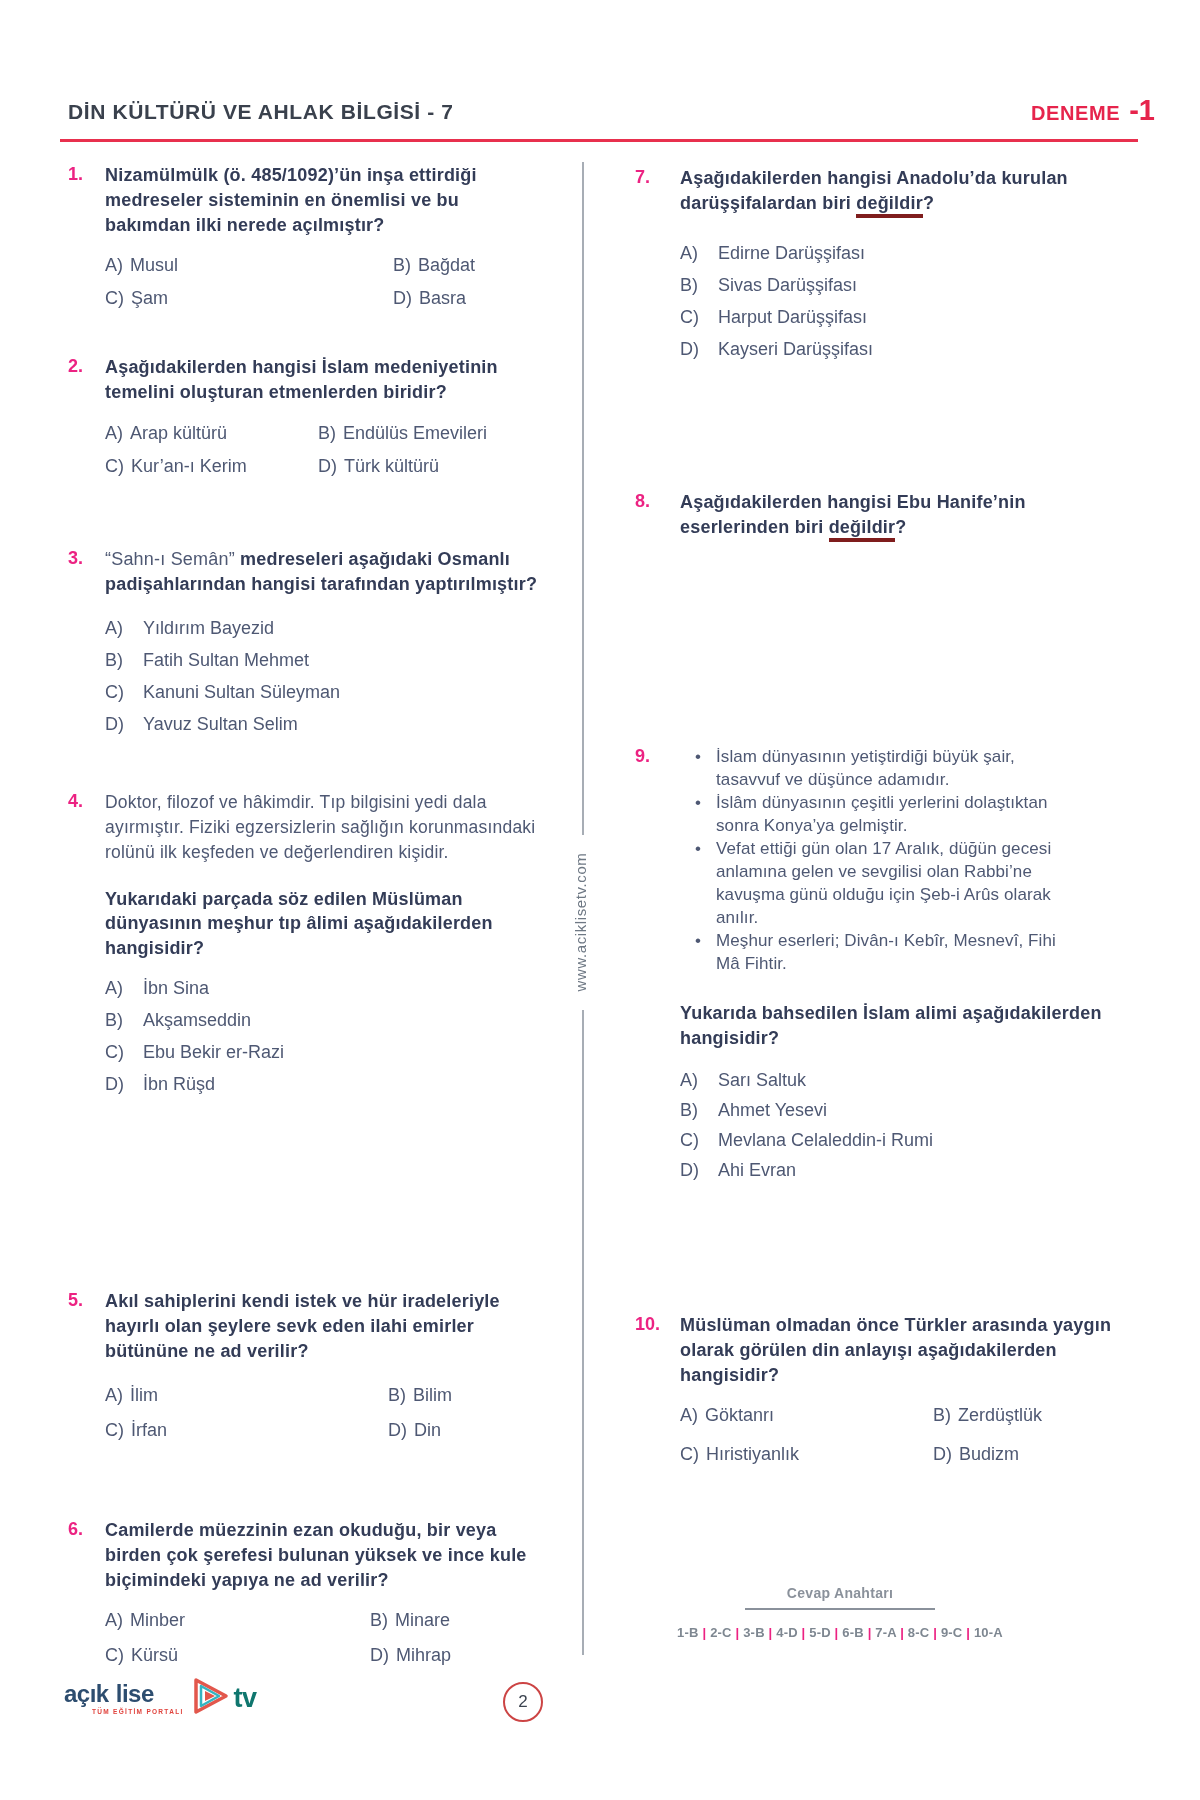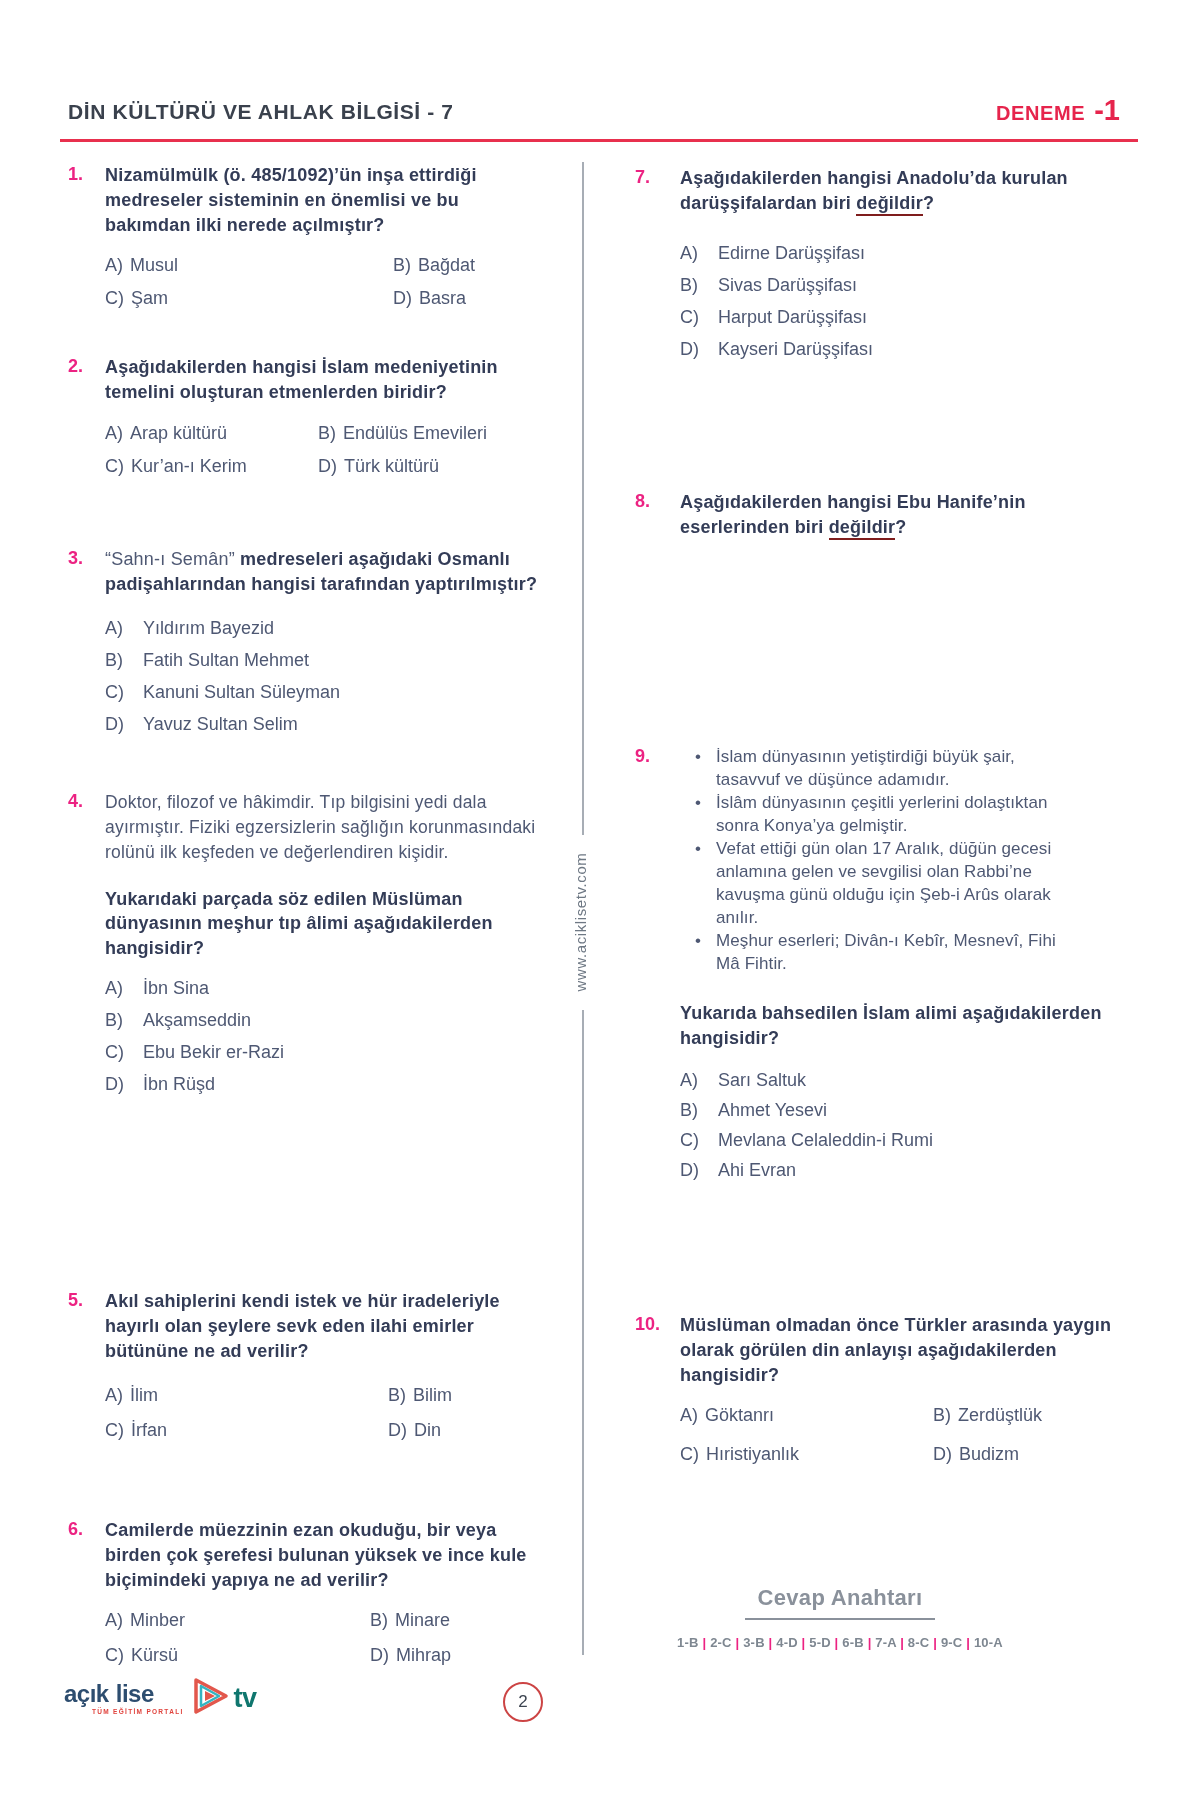--- a/index.html
+++ b/index.html
@@ -2,59 +2,59 @@
 <html><head>
 <meta charset="utf-8">
 <style>
   html,body{margin:0;padding:0;background:#ffffff;}
   .page{
     position:relative;width:1200px;height:1800px;background:#ffffff;overflow:hidden;
     font-family:"Liberation Sans","DejaVu Sans",sans-serif;
   }
   
   .hdr-title{position:absolute;left:68px;top:100px;font-size:21px;font-weight:bold;color:#3a414d;letter-spacing:.6px;}
-  .hdr-exam{position:absolute;right:80px;top:94px;display:flex;align-items:baseline;gap:9px;}
+  .hdr-exam{position:absolute;right:45px;top:94px;display:flex;align-items:baseline;gap:9px;}
   .hdr-exam .lbl{font-size:20px;font-weight:bold;color:#e6244c;letter-spacing:.6px;}
   .hdr-exam .num{font-size:29px;font-weight:bold;color:#e6244c;}
   .hdr-rule{position:absolute;left:60px;top:139px;width:1078px;height:3px;background:#e8304e;}
   
   .divider{position:absolute;left:582px;width:2px;background:#a7adb5;}
   .watermark{
     position:absolute;left:492px;top:912px;width:180px;height:20px;
     transform:rotate(-90deg);color:#6e7884;font-size:15px;letter-spacing:.6px;
     text-align:center;white-space:nowrap;
   }
   
   .q{position:absolute;display:flex;}
   .q .qnum{flex-shrink:0;font-weight:bold;color:#ec2282;font-size:18px;padding-top:1px;}
   .qL{left:68px;width:472px;} .qL .qnum{width:37px;}
   .qR{left:635px;width:495px;} .qR .qnum{width:45px;}
   .qbody{flex:1;min-width:0;}
   .stem{margin:0;font-size:18px;font-weight:bold;color:#333c57;line-height:1.38;letter-spacing:.2px;}
   .plain{font-weight:normal;color:#4e5873;}
   .para{margin:0;font-size:17.5px;color:#4e5873;line-height:1.42;letter-spacing:.2px;}
   .stem.after-para{margin-top:22px;}
-  .uline{border-bottom:2px solid #7f1d1d;padding-bottom:1px;}
+  .uline{border-bottom:4px solid #7f1d1d;padding-bottom:1px;}
   .opts{margin-top:16px;}
   .opts-grid{display:grid;row-gap:9px;font-size:18px;color:#4e5873;}
   .opts-grid .opt{line-height:24px;}
   .opts-grid .letter{margin-right:7px;}
   .opts-stack{font-size:18px;color:#4e5873;}
   .opts-stack .opt{display:flex;margin-bottom:9px;line-height:23px;}
   .opts-stack .letter{width:38px;flex-shrink:0;}
   .opts-m26{margin-top:26px;}
   .opts-m20{margin-top:20px;}
   
   .bullets{width:402px;}
   .bullet{display:flex;font-size:17px;color:#4e5873;line-height:23px;letter-spacing:.1px;}
   .bullet::before{content:"\2022";margin-left:15px;width:21px;flex-shrink:0;}
   .stem.after-bullets{margin-top:26px;}
   
   .akey{position:absolute;left:640px;top:1585px;width:400px;text-align:center;}
-  .akey-title{font-size:22px;font-weight:bold;color:#8a919b;letter-spacing:.3px;}
+  .akey-title{font-size:14px;font-weight:bold;color:#8a919b;letter-spacing:.3px;}
   .akey-rule{width:190px;height:2px;background:#8a919b;margin:7px auto 0;}
   .akey-line{margin-top:15px;font-size:13px;font-weight:bold;color:#7e8791;letter-spacing:.2px;white-space:nowrap;}
   .ak-entry:not(:last-child)::after{content:" | ";color:#ec2282;}
   
   .logo{position:absolute;left:64px;top:1674px;display:flex;align-items:center;}
   .logo-words{display:flex;flex-direction:column;align-items:flex-start;}
   .logo-line{font-size:24px;font-weight:bold;color:#2d4d6f;letter-spacing:-.5px;line-height:26px;}
   .logo-line .w2{margin-left:7px;}
   .logo-tagline{font-size:6.5px;color:#e0423c;letter-spacing:1.3px;margin-top:1px;margin-left:28px;font-weight:bold;}
   .logo-icon{margin:0 2px 0 4px;}

